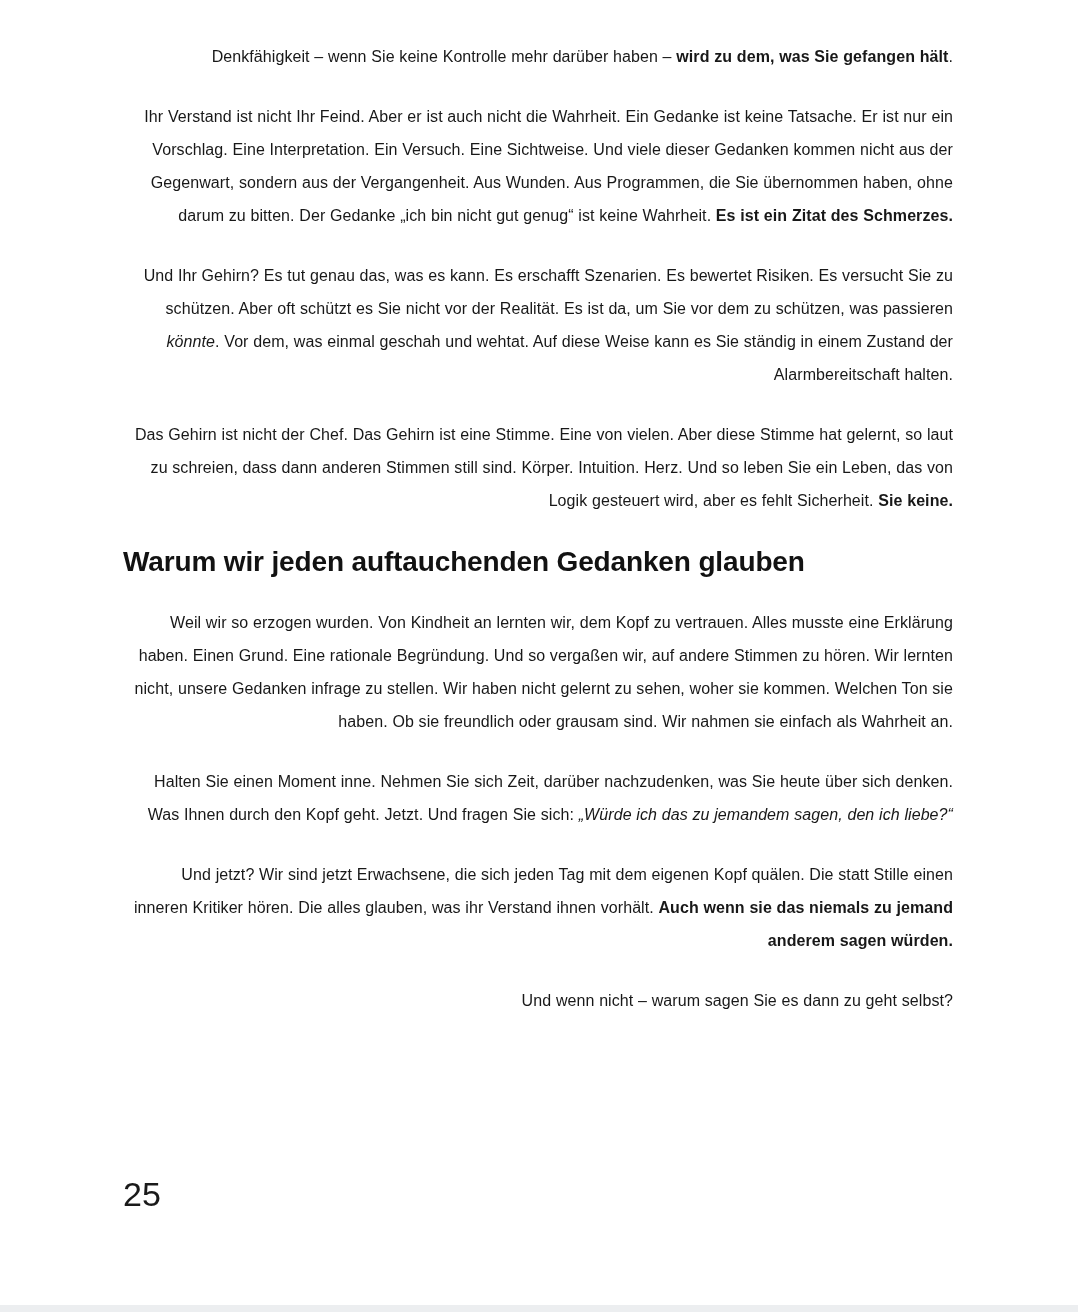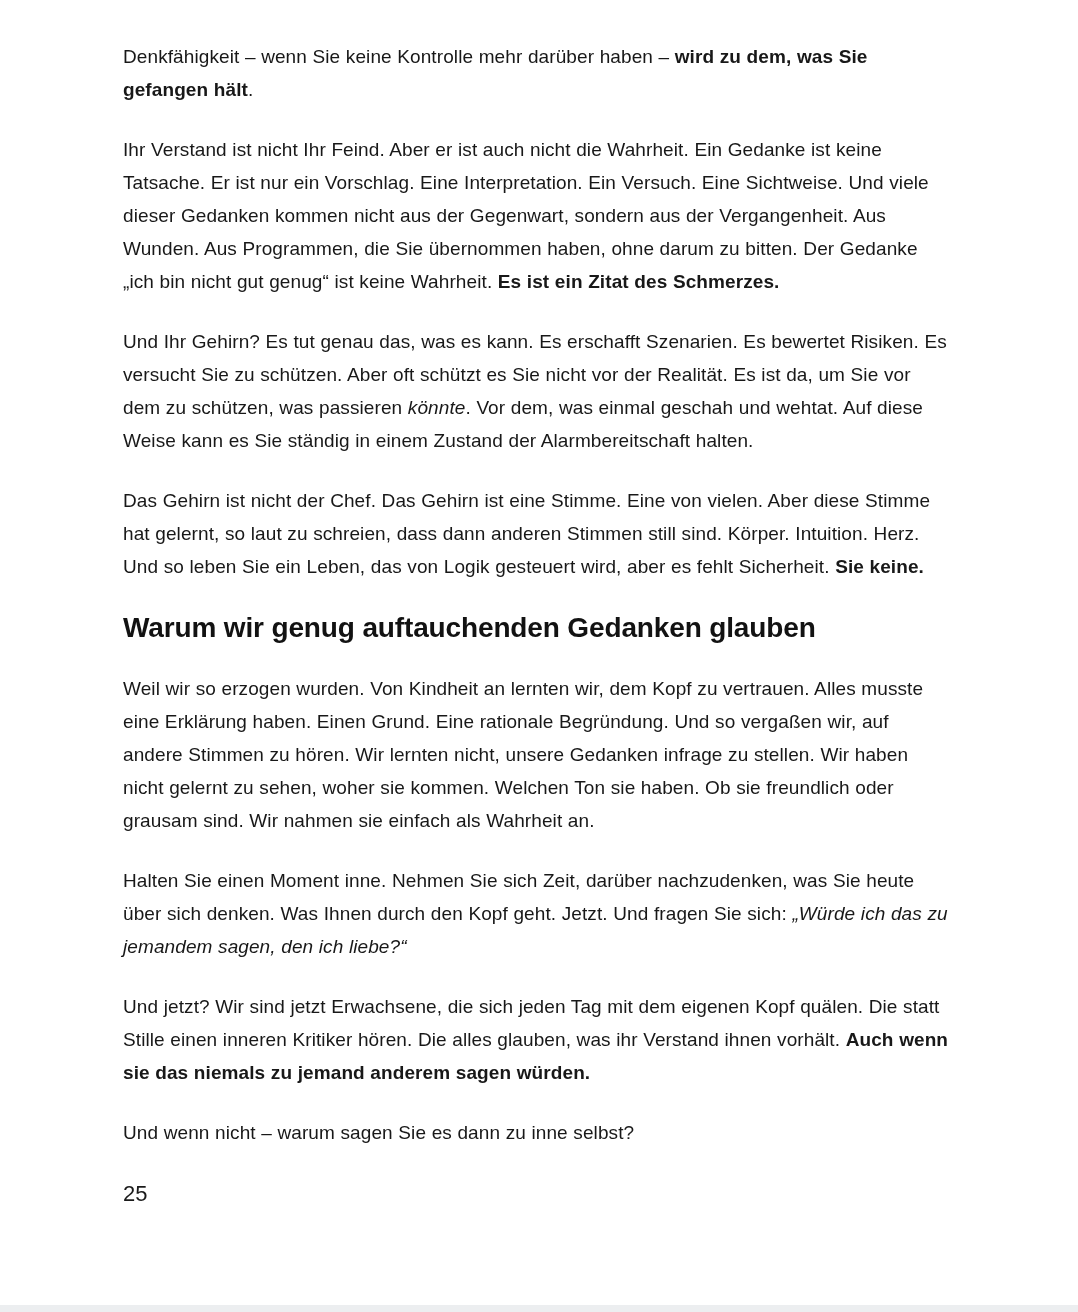--- a/index.html
+++ b/index.html
@@ -30,72 +30,72 @@
     background: #eceef0;
   }
   .content {
     position: absolute;
     left: 123px;
     top: 40px;
     width: 830px;
   }
   p.para {
     margin: 0 0 27px 0;
-    font-size: 19px;
+    font-size: 16px;
     line-height: 33px;
     color: #181818;
     letter-spacing: 0.005em;
     word-spacing: 0.01em;
-    text-align: left;
+    text-align: right;
   }
   .b {
     font-weight: 700;
   }
   .i {
     font-style: italic;
   }
   h2.section-heading {
     margin: 0 0 26px 0;
     font-size: 28px;
     line-height: 36px;
     font-weight: 700;
     color: #121212;
     letter-spacing: -0.005em;
   }
   .page-number {
     position: absolute;
     left: 123px;
     top: 1176px;
-    font-size: 22px;
+    font-size: 34px;
     line-height: 36px;
     color: #1a1a1a;
     font-weight: 400;
   }
 </style>
 </head>
 <body>
 
 <div class="page">
 
   <div class="content">
 
     <div id="paras-before">
         <p class="para"><span>Denkfähigkeit – wenn Sie keine Kontrolle mehr darüber haben – </span><span class="b">wird zu dem, was Sie gefangen hält</span><span>.</span></p>
         <p class="para"><span>Ihr Verstand ist nicht Ihr Feind. Aber er ist auch nicht die Wahrheit. Ein Gedanke ist keine Tatsache. Er ist nur ein Vorschlag. Eine Interpretation. Ein Versuch. Eine Sichtweise. Und viele dieser Gedanken kommen nicht aus der Gegenwart, sondern aus der Vergangenheit. Aus Wunden. Aus Programmen, die Sie übernommen haben, ohne darum zu bitten. Der Gedanke „ich bin nicht gut genug“ ist keine Wahrheit. </span><span class="b">Es ist ein Zitat des Schmerzes.</span></p>
         <p class="para"><span>Und Ihr Gehirn? Es tut genau das, was es kann. Es erschafft Szenarien. Es bewertet Risiken. Es versucht Sie zu schützen. Aber oft schützt es Sie nicht vor der Realität. Es ist da, um Sie vor dem zu schützen, was passieren </span><span class="i">könnte</span><span>. Vor dem, was einmal geschah und wehtat. Auf diese Weise kann es Sie ständig in einem Zustand der Alarmbereitschaft halten.</span></p>
         <p class="para"><span>Das Gehirn ist nicht der Chef. Das Gehirn ist eine Stimme. Eine von vielen. Aber diese Stimme hat gelernt, so laut zu schreien, dass dann anderen Stimmen still sind. Körper. Intuition. Herz. Und so leben Sie ein Leben, das von Logik gesteuert wird, aber es fehlt Sicherheit. </span><span class="b">Sie keine.</span></p>
       </div>
 
-    <h2 class="section-heading">Warum wir genug auftauchenden Gedanken glauben</h2>
+    <h2 class="section-heading">Warum wir jeden auftauchenden Gedanken glauben</h2>
 
     <div id="paras-after">
         <p class="para"><span>Weil wir so erzogen wurden. Von Kindheit an lernten wir, dem Kopf zu vertrauen. Alles musste eine Erklärung haben. Einen Grund. Eine rationale Begründung. Und so vergaßen wir, auf andere Stimmen zu hören. Wir lernten nicht, unsere Gedanken infrage zu stellen. Wir haben nicht gelernt zu sehen, woher sie kommen. Welchen Ton sie haben. Ob sie freundlich oder grausam sind. Wir nahmen sie einfach als Wahrheit an.</span></p>
         <p class="para"><span>Halten Sie einen Moment inne. Nehmen Sie sich Zeit, darüber nachzudenken, was Sie heute über sich denken. Was Ihnen durch den Kopf geht. Jetzt. Und fragen Sie sich: </span><span class="i">„Würde ich das zu jemandem sagen, den ich liebe?“</span></p>
         <p class="para"><span>Und jetzt? Wir sind jetzt Erwachsene, die sich jeden Tag mit dem eigenen Kopf quälen. Die statt Stille einen inneren Kritiker hören. Die alles glauben, was ihr Verstand ihnen vorhält. </span><span class="b">Auch wenn sie das niemals zu jemand anderem sagen würden.</span></p>
-        <p class="para"><span>Und wenn nicht – warum sagen Sie es dann zu inne selbst?</span></p>
+        <p class="para"><span>Und wenn nicht – warum sagen Sie es dann zu geht selbst?</span></p>
       </div>
 
   </div>
 
   <div class="page-number">25</div>
 
   <div class="page-bottom-edge"></div>
 
 </div>
 

